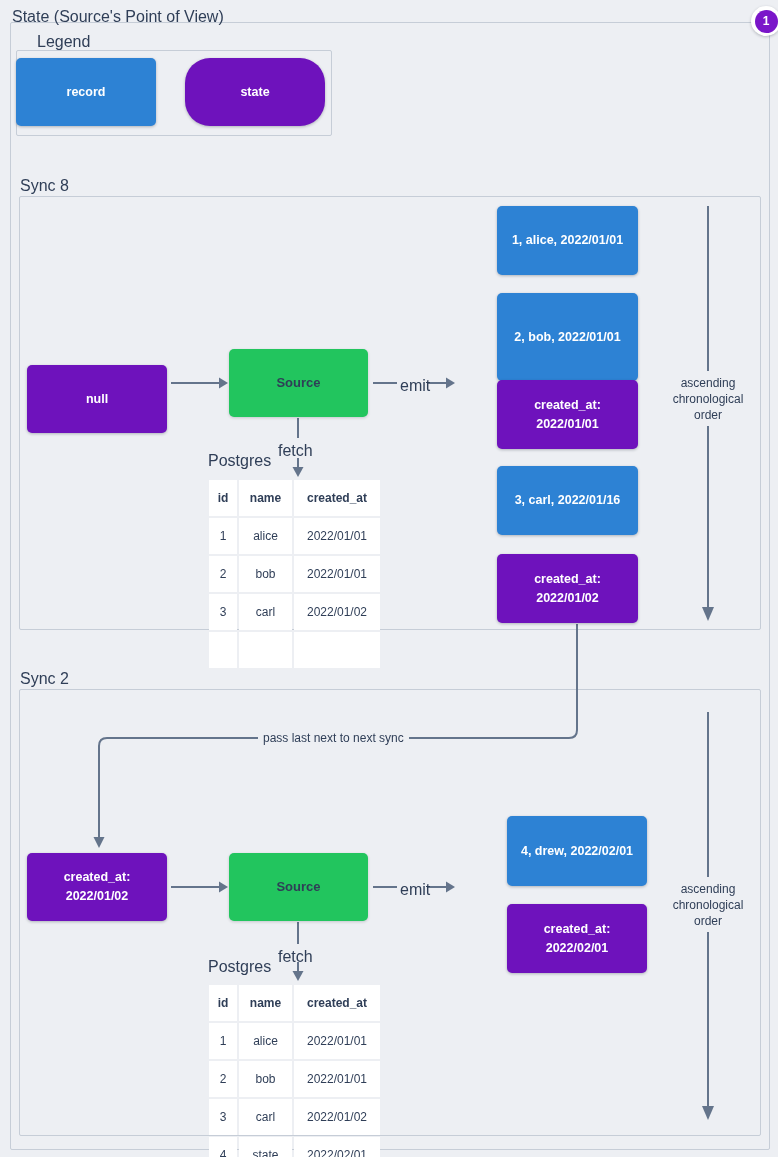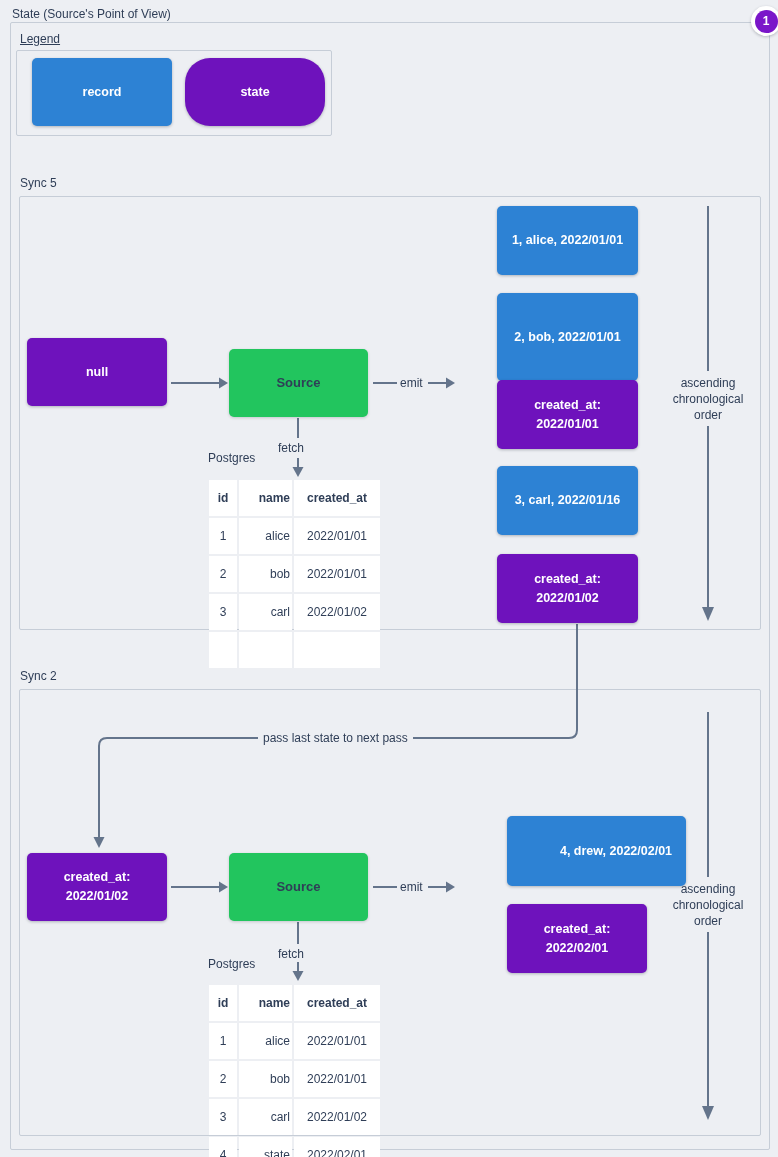--- a/index.html
+++ b/index.html
@@ -12,21 +12,21 @@
     --text:#2f3e57;
   }
   html,body{margin:0;padding:0;}
   body{
     width:778px;height:1157px;
     position:relative;overflow:hidden;
     background:var(--background);
     font-family:"Liberation Sans", sans-serif;
     color:var(--text);
   }
-  .lbl{position:absolute;font-size:12px;color:var(--text);z-index:3;line-height:1.2;white-space:nowrap;}
+  .lbl{position:absolute;font-size:16px;color:var(--text);z-index:3;line-height:1.2;white-space:nowrap;}
   .frame{position:absolute;border:1px solid var(--border);border-radius:2px;z-index:1;background:transparent;}
   .box{
     position:absolute;border-radius:5px;z-index:3;
     display:flex;align-items:center;justify-content:center;
     color:#fff;font-weight:700;font-size:12.5px;text-align:center;
     white-space:pre-line;line-height:1.5;
     box-shadow:0 1px 3px rgba(16,24,40,.28);
   }
   .box.record{background:var(--record);}
   .box.state{background:var(--state);}
@@ -54,41 +54,41 @@
   }
   table.pg-table{
     position:absolute;z-index:3;border-collapse:separate;border-spacing:2px;
   }
   table.pg-table th, table.pg-table td{
     background:#ffffff;height:36px;padding:0 2px;text-align:center;
     font-size:12px;color:var(--text);font-weight:400;
   }
   table.pg-table th{font-weight:700;}
   table.pg-table .c-id{width:24px;min-width:24px;}
-  table.pg-table .c-name{width:49px;min-width:49px;text-align:right;}
+  table.pg-table .c-name{width:49px;min-width:49px;}
   table.pg-table .c-created{width:82px;min-width:82px;}
 </style>
 </head>
 <body>
 
 <div class="lbl" style="left:12px;top:7px;">State (Source's Point of View)</div>
 <div class="frame" style="left:10px;top:22px;width:758px;height:1126px;"></div>
 <div class="badge-ring">
   <div class="badge">1</div>
 </div>
 
-<div class="lbl" style="left:20px;top:32px;text-decoration:underline;">Legend</div>
+<div class="lbl" style="left:37px;top:32px;">Legend</div>
 <div class="frame" style="left:16px;top:50px;width:314px;height:84px;"></div>
-<div class="box record" style="left:32px;top:58px;width:140px;height:68px;">record</div>
+<div class="box record" style="left:16px;top:58px;width:140px;height:68px;">record</div>
 <div class="box state" style="left:185px;top:58px;width:140px;height:68px;border-radius:25px;">state</div>
 
-<div class="lbl" style="left:20px;top:176px;">Sync 5</div>
+<div class="lbl" style="left:20px;top:176px;">Sync 8</div>
 <div class="frame" style="left:19px;top:196px;width:740px;height:432px;"></div>
 
-<div class="box state" style="left:27px;top:338px;width:140px;height:68px;">null</div>
+<div class="box state" style="left:27px;top:365px;width:140px;height:68px;">null</div>
 <div class="box plain" style="left:229px;top:349px;width:139px;height:68px;">Source</div>
 <div class="lbl" style="left:400px;top:376px;">emit</div>
 <div class="lbl" style="left:278px;top:441px;">fetch</div>
 <div class="lbl" style="left:208px;top:451px;">Postgres</div>
 
 <div class="box record" style="left:497px;top:206px;width:141px;height:69px;">1, alice, 2022/01/01</div>
 <div class="box record" style="left:497px;top:293px;width:141px;height:88px;">2, bob, 2022/01/01</div>
 <div class="box state" style="left:497px;top:380px;width:141px;height:69px;">created_at:
 2022/01/01</div>
 <div class="box record" style="left:497px;top:466px;width:141px;height:69px;">3, carl, 2022/01/16</div>
@@ -127,30 +127,30 @@
       <td class="c-id"></td>
       <td class="c-name"></td>
       <td class="c-created"></td>
     </tr>
   </tbody>
 </table>
 
 <div class="lbl" style="left:20px;top:669px;">Sync 2</div>
 <div class="frame" style="left:19px;top:689px;width:740px;height:445px;"></div>
 
-<div class="pass-lbl" style="left:258px;top:730px;">pass last state to next pass</div>
+<div class="pass-lbl" style="left:258px;top:730px;">pass last next to next sync</div>
 
 <div class="box state" style="left:27px;top:853px;width:140px;height:68px;">created_at:
 2022/01/02</div>
 <div class="box plain" style="left:229px;top:853px;width:139px;height:68px;">Source</div>
 <div class="lbl" style="left:400px;top:880px;">emit</div>
 <div class="lbl" style="left:278px;top:947px;">fetch</div>
 <div class="lbl" style="left:208px;top:957px;">Postgres</div>
 
-<div class="box record" style="left:507px;top:816px;width:140px;height:70px;padding-left:39px;">4, drew, 2022/02/01</div>
+<div class="box record" style="left:507px;top:816px;width:140px;height:70px;">4, drew, 2022/02/01</div>
 <div class="box state" style="left:507px;top:904px;width:140px;height:69px;">created_at:
 2022/02/01</div>
 
 <div class="ascending" style="left:658px;top:881px;">ascending
 chronological
 order</div>
 
 <table class="pg-table" style="left:207px;top:983px;">
   <thead>
     <tr>

